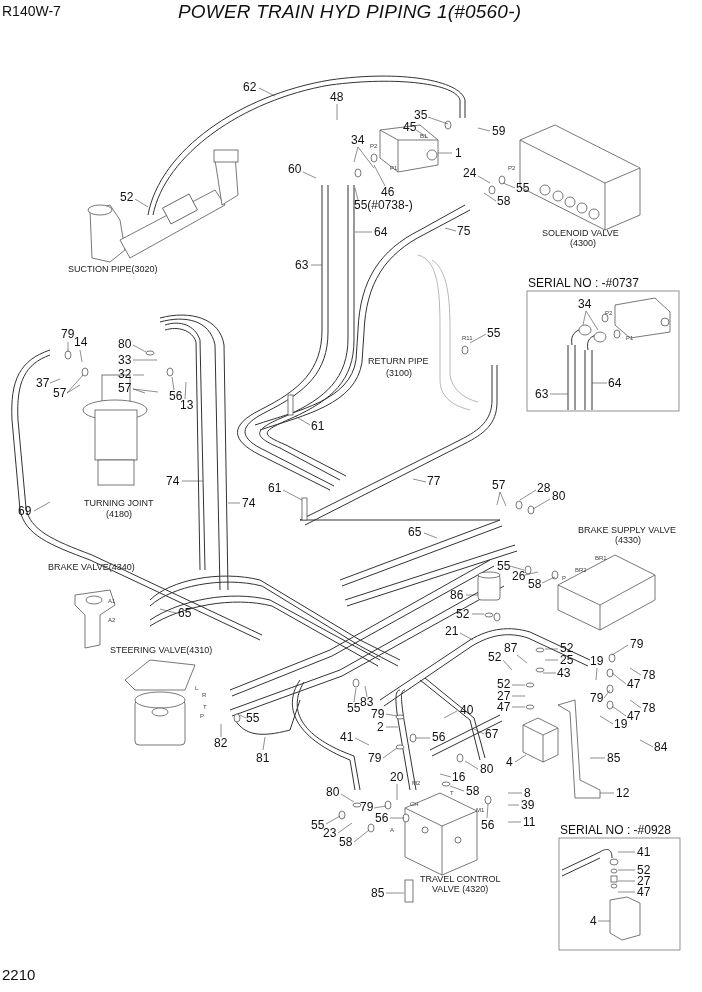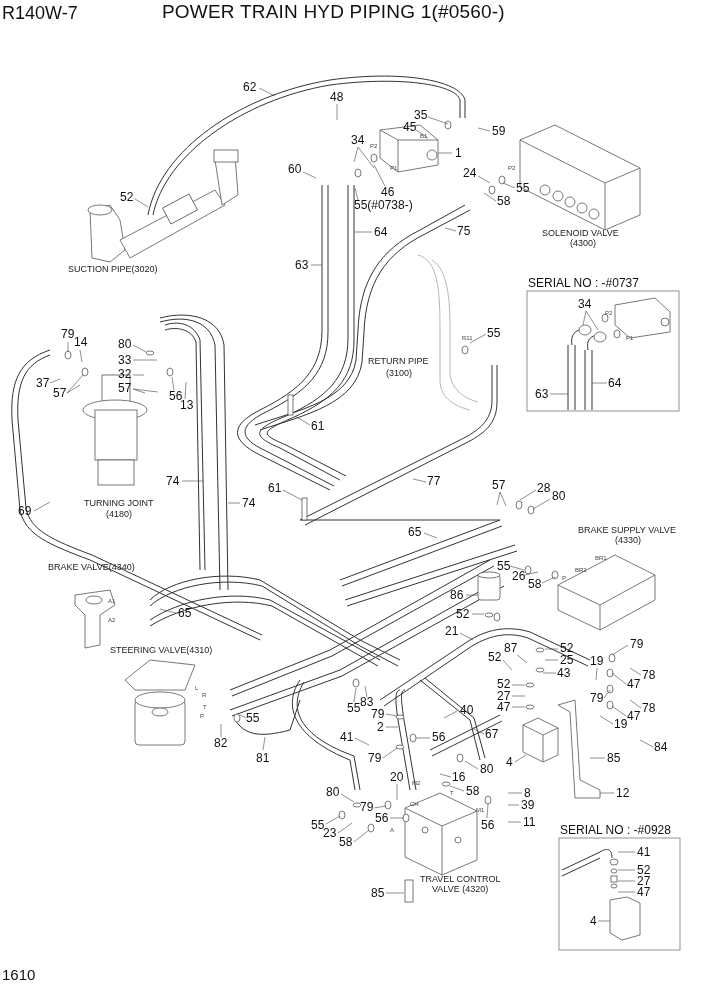--- a/index.html
+++ b/index.html
@@ -1,18 +1,18 @@
 <!DOCTYPE html>
 <html><head>
 <meta charset="utf-8">
 <style>
   html,body{margin:0;padding:0;background:#ffffff;}
   body{width:702px;height:992px;position:relative;overflow:hidden;font-family:"Liberation Sans",sans-serif;color:#111;}
-  .hdr-model{position:absolute;left:2px;top:3px;font-size:18px;}
-  .hdr-title{position:absolute;left:162px;top:1px;font-size:19px;letter-spacing:0.2px;}
+  .hdr-model{position:absolute;left:2px;top:3px;font-size:14px;}
+  .hdr-title{position:absolute;left:178px;top:1px;font-size:19px;letter-spacing:0.2px;font-style:italic;}
   .ftr-page{position:absolute;left:2px;top:966px;font-size:15px;}
   .ftr-rev{position:absolute;right:2px;top:966px;font-size:15px;margin-top:48px;}
   svg.drawing{position:absolute;left:0;top:0;}
   .callout{font-family:"Liberation Sans",sans-serif;font-size:12px;fill:#111;}
   .assy{font-family:"Liberation Sans",sans-serif;font-size:9px;fill:#222;}
   .serial{font-family:"Liberation Sans",sans-serif;font-size:12px;fill:#111;}
   .port{font-family:"Liberation Sans",sans-serif;font-size:6px;fill:#444;}
   .hose{fill:none;stroke:#333;stroke-width:1;}
   .part{fill:#fff;stroke:#555;stroke-width:0.8;}
   .leader{stroke:#444;stroke-width:0.6;fill:none;}
@@ -495,14 +495,14 @@
 
     <text class="callout" x="246" y="722">55</text>
     <line class="leader" x1="240" y1="715" x2="246" y2="718"></line>
     <text class="callout" x="214" y="747">82</text>
     <line class="leader" x1="221" y1="737" x2="221" y2="724"></line>
     <text class="callout" x="256" y="762">81</text>
     <line class="leader" x1="263" y1="750" x2="265" y2="737"></line>
   </g>
 </svg>
 
-<div class="ftr-page">1610</div>
+<div class="ftr-page">2210</div>
 <div class="ftr-rev">2009. 2.28  REV.9B</div>
 
 </body></html>

